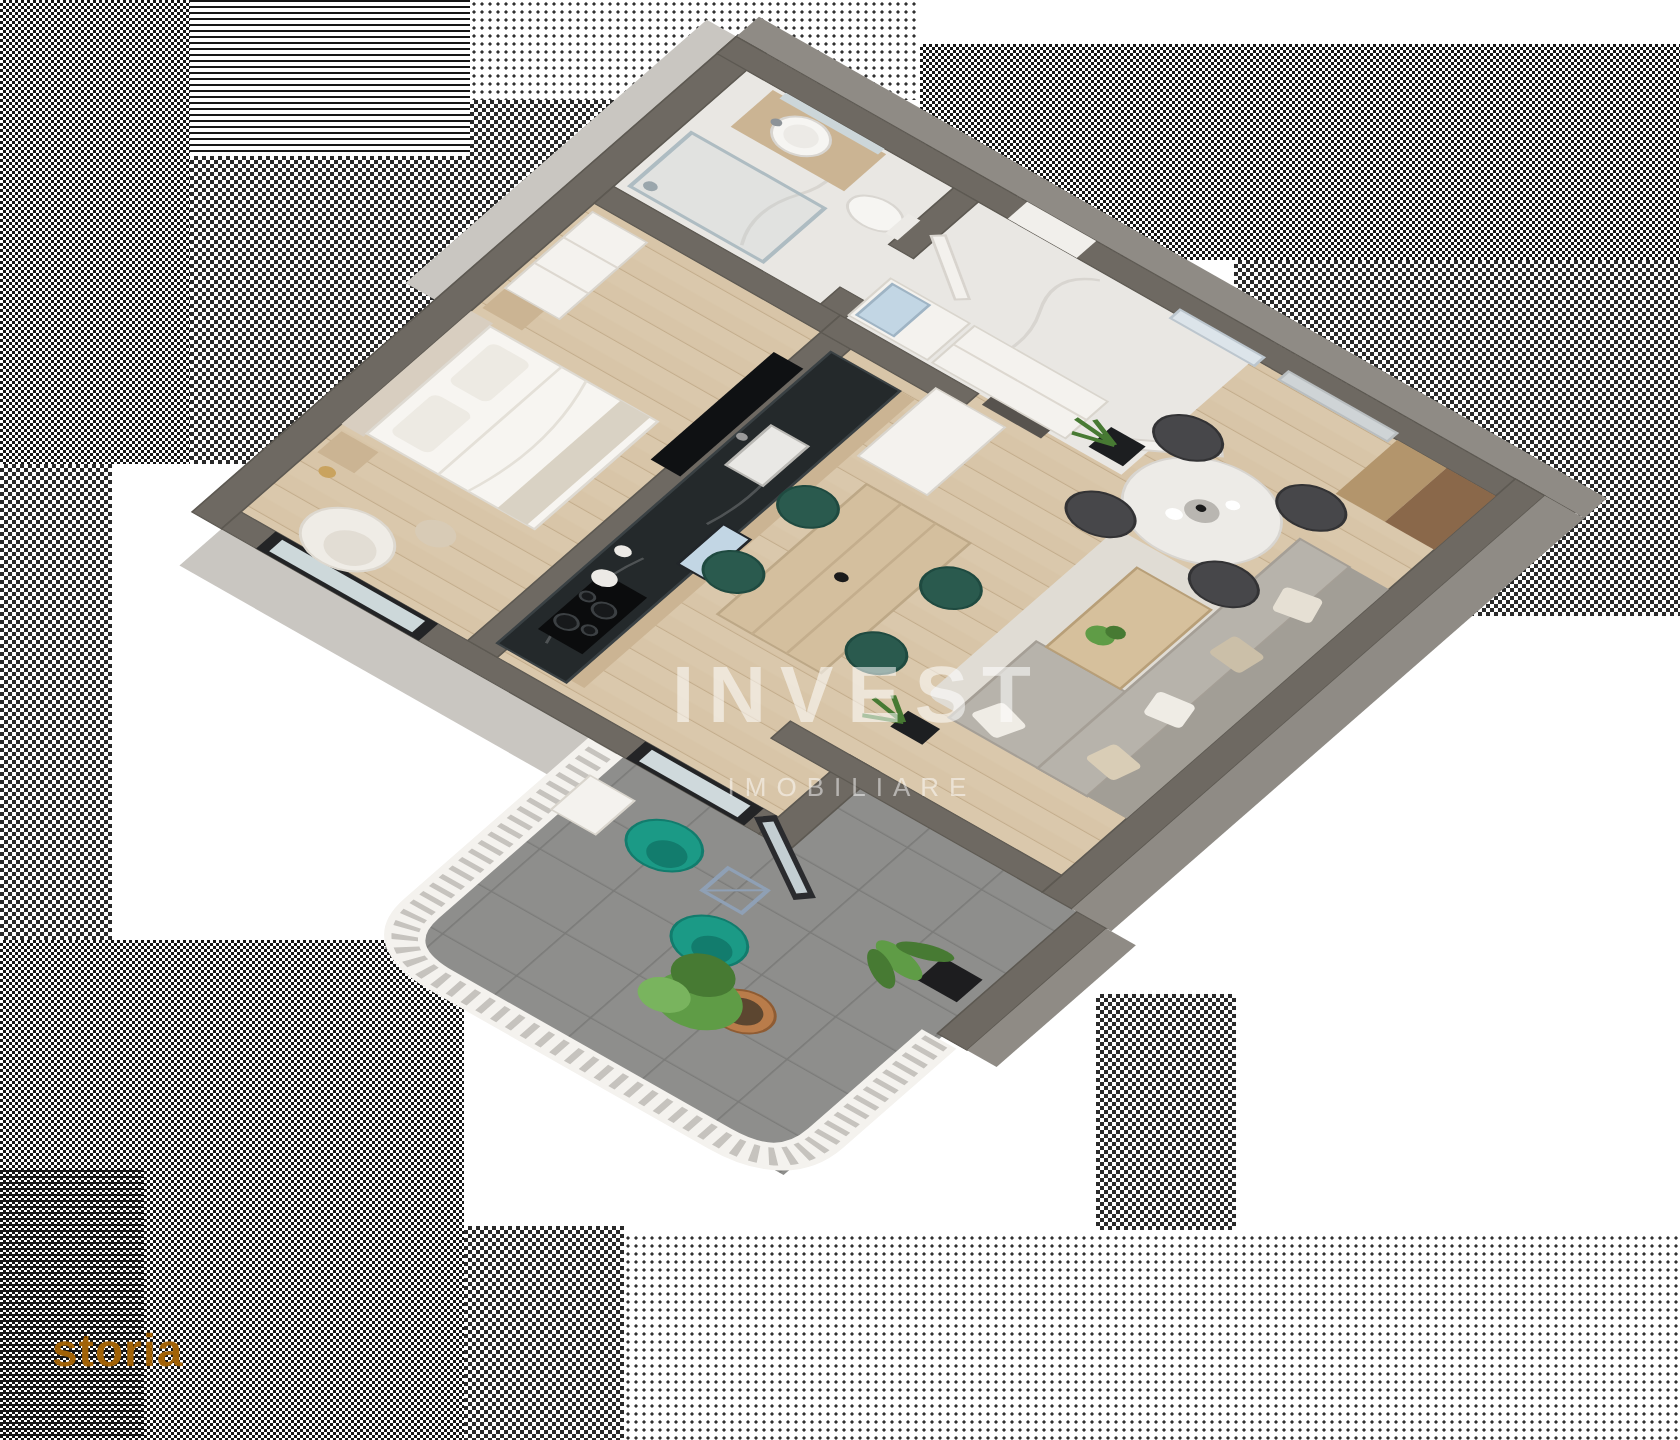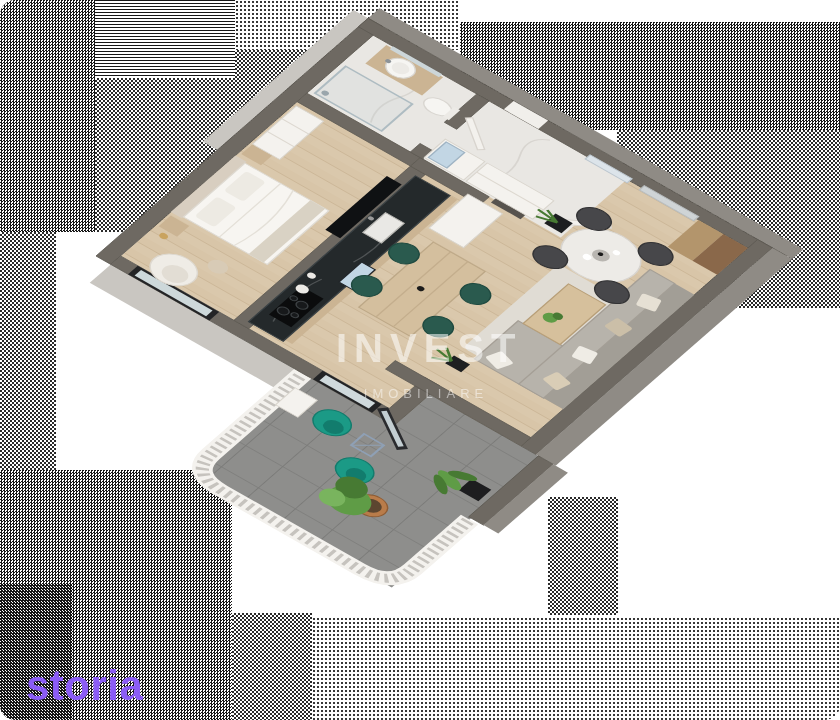--- a/index.html
+++ b/index.html
@@ -1,17 +1,17 @@
 <!DOCTYPE html>
 <html style="--c-wall-top: #6e6962; --c-wall-side: #8f8b85; --c-wall-faint: #c9c6c1; --c-wood: #d8c5a8; --c-wood-line: #c3ad8c; --c-marble: #e9e7e3; --c-tile: #8e8e8c; --c-grout: #7b7b79; --c-rug: #e0dcd4; --c-sofa: #b7b3ab; --c-sofa-dark: #a29e96; --c-teal: #1b9a86; --c-teal-dark: #127c6d; --c-counter: #24292b; --c-cabinet: #cbb493; --c-white: #f4f2ee; --c-dark: #17191c; --c-chair-dark: #47474a; --c-chair-green: #2a5a4e; --c-green: #5f9c46; --c-green-dark: #477a33; --c-terracotta: #b97c4a; --c-oak: #b3956c; --c-walnut: #8a684a; --c-blue-glass: #c2d6e4; --c-shelf: #57534e;"><head>
 <meta charset="utf-8">
 <style>
   html,body{margin:0;padding:0;background:#fff;}
   #stage{position:relative;width:840px;height:720px;background:#ffffff;overflow:hidden;
-         font-family:"Liberation Sans",sans-serif;border-radius:15px;}
+         font-family:"Liberation Sans",sans-serif;}
   
   .patch{position:absolute;z-index:1;}
   .check3{background:repeating-conic-gradient(#161616 0 25%,transparent 0 50%);background-size:3px 3px;}
   .check4{background:repeating-conic-gradient(#2a2a2a 0 25%,transparent 0 50%);background-size:4px 4px;}
   .dots4{background-image:radial-gradient(#303030 .7px,transparent .9px);background-size:4px 4px;}
   .lines3{background:repeating-linear-gradient(180deg,#161616 0 1px,transparent 1px 3px);}
   
   #plan{position:absolute;left:0;top:0;z-index:2;}
   .wall{fill:var(--c-wall-top);stroke:#5d5952;stroke-width:.6;}
   .wallside{fill:var(--c-wall-side);}
@@ -22,22 +22,22 @@
   .cab{fill:var(--c-cabinet);}
   .greenchair{fill:var(--c-chair-green);stroke:#1f4a40;stroke-width:1;}
   .darkchair{fill:var(--c-chair-dark);stroke:#333335;stroke-width:1;}
   .leaf{fill:var(--c-green);}
   .leafdark{fill:var(--c-green-dark);}
   
   #wm{position:absolute;left:336px;top:328px;width:180px;text-align:center;z-index:3;
       color:rgba(255,255,255,.55);pointer-events:none;}
   #wm .wm1{font-size:40px;font-weight:700;letter-spacing:7px;line-height:1;}
   #wm .wm2{font-size:13px;font-weight:400;letter-spacing:5px;margin-top:18px;color:rgba(255,255,255,.5);}
-  #portal-logo{position:absolute;left:26px;top:662px;z-index:3;color:#8b5cf6;
-      font-size:42px;font-weight:700;letter-spacing:0.5px;}
+  #portal-logo{position:absolute;left:26px;top:662px;z-index:3;color:#a16207;
+      font-size:23px;font-weight:700;letter-spacing:0.5px;}
 </style>
 </head>
 <body>
 
 <div id="stage">
 
   <div class="patch check3" style="left:0;top:0;width:95px;height:232px"></div>
   <div class="patch lines3" style="left:95px;top:0;width:140px;height:78px"></div>
   <div class="patch check4" style="left:95px;top:78px;width:140px;height:154px"></div>
   <div class="patch dots4" style="left:235px;top:0;width:225px;height:50px"></div>

